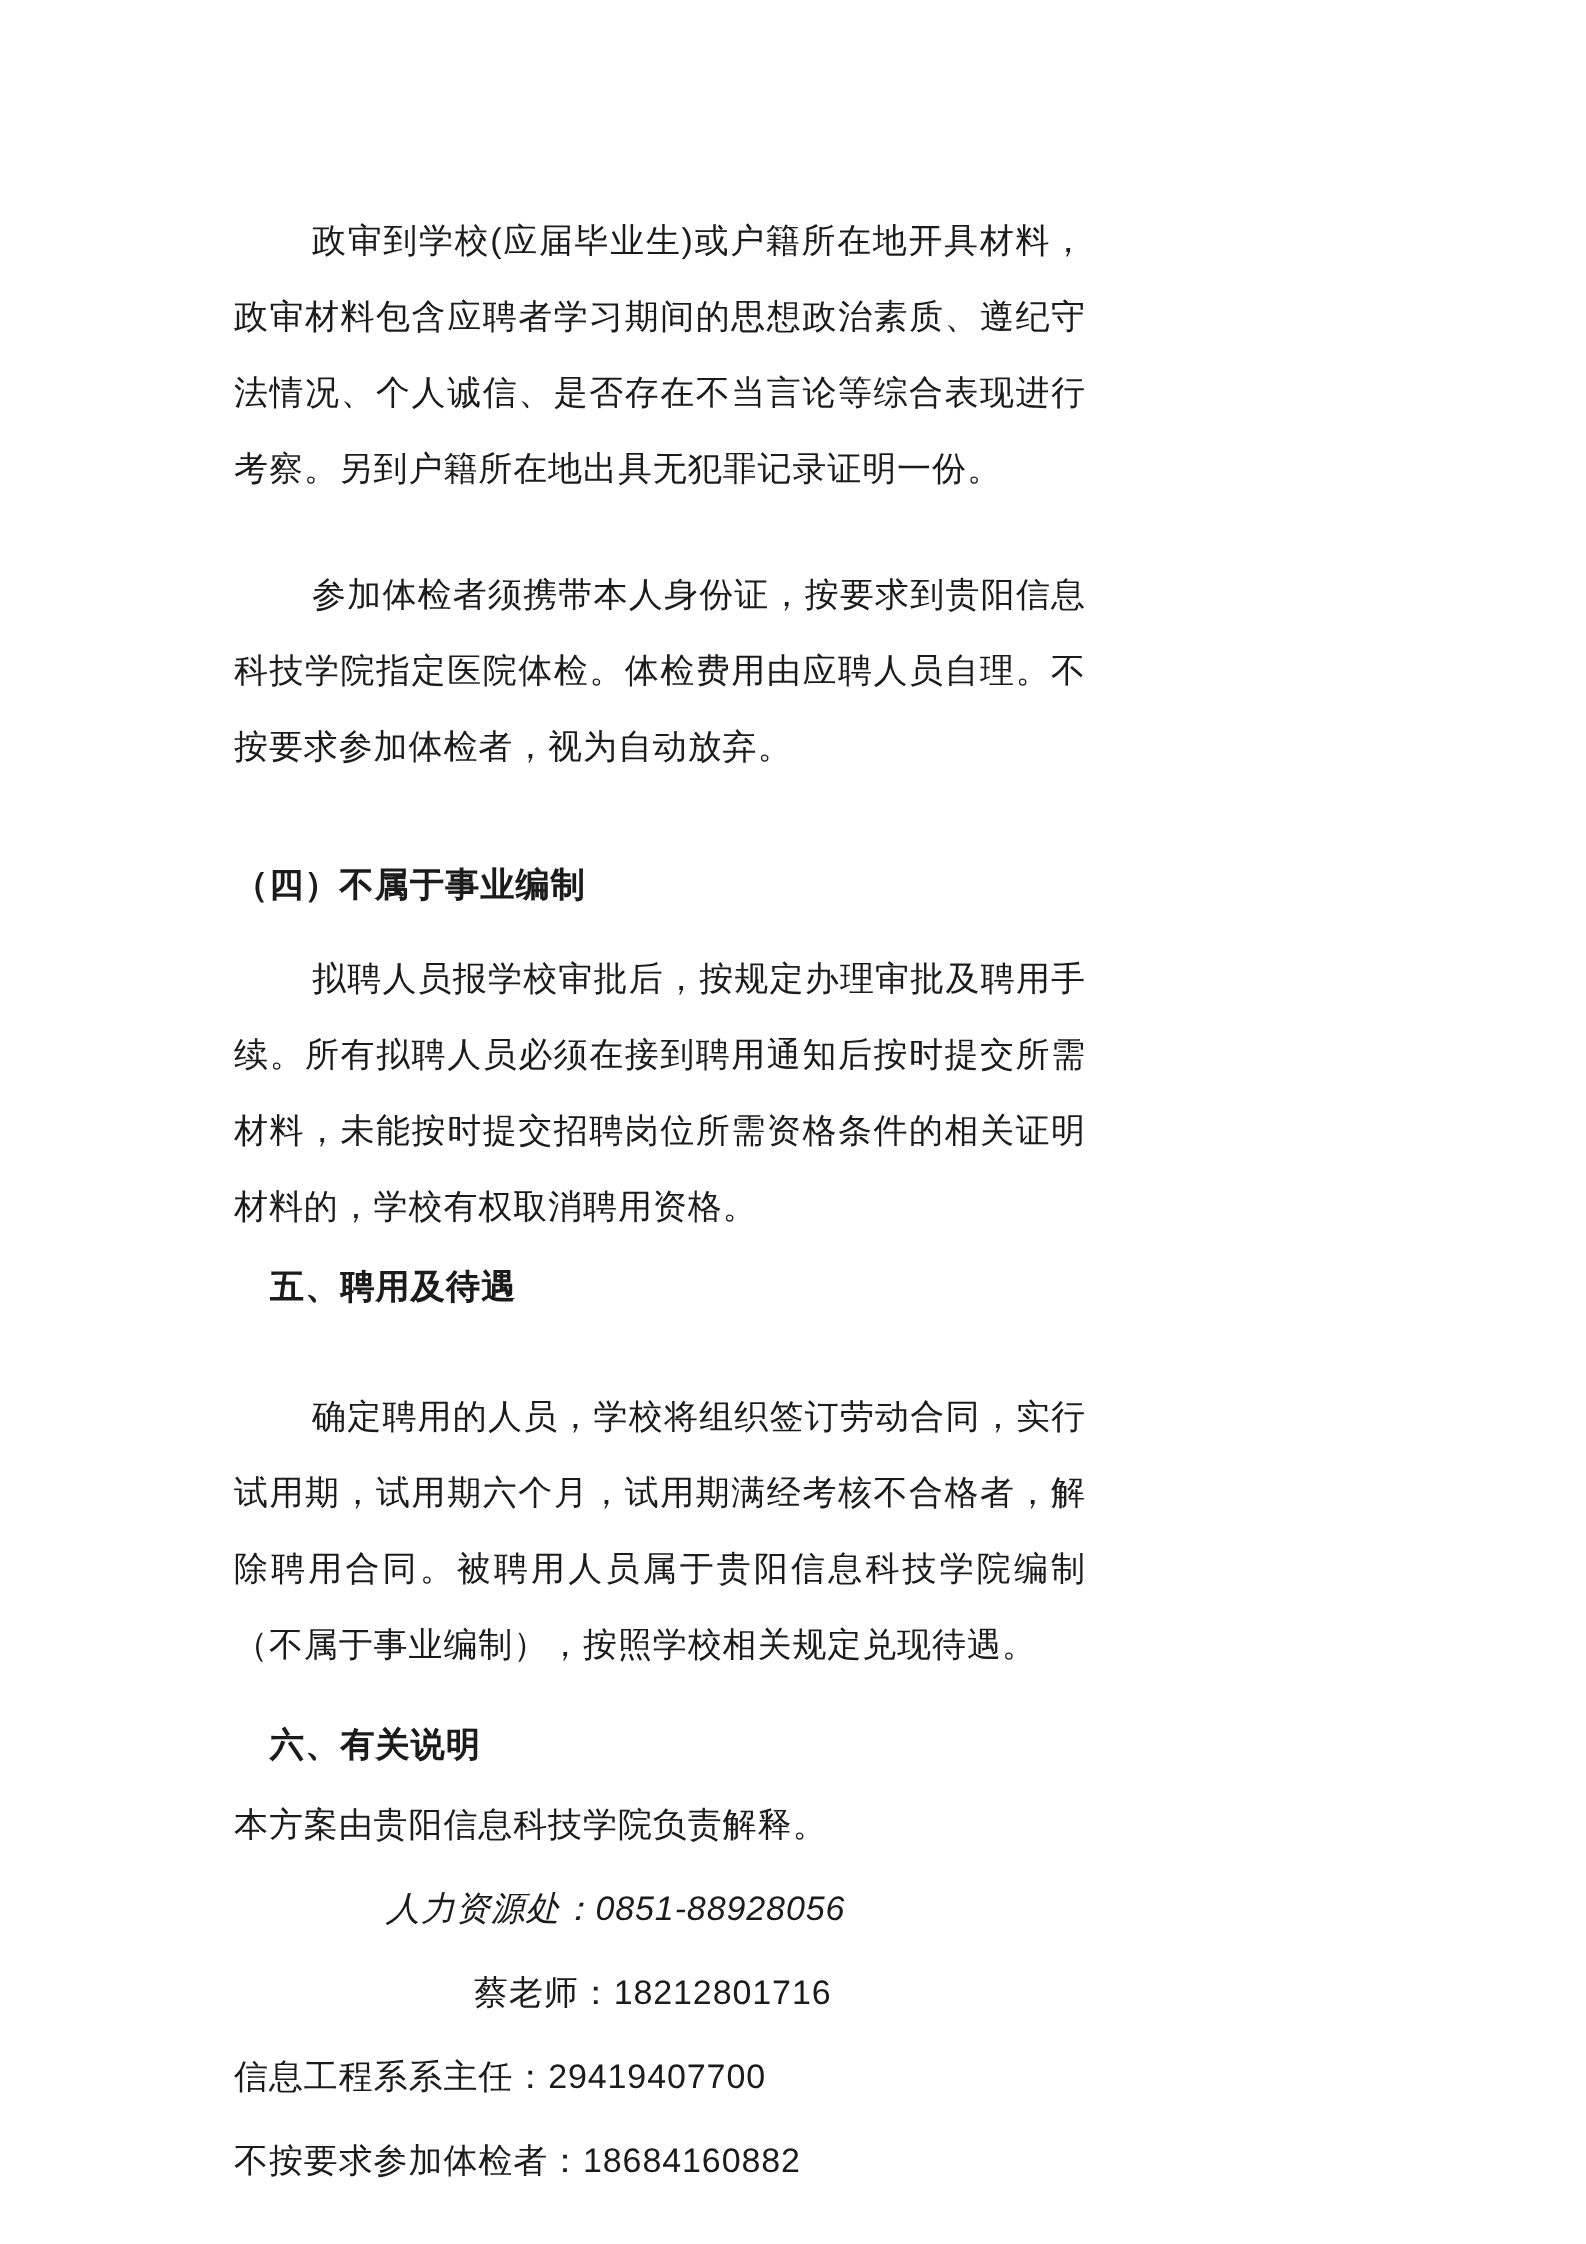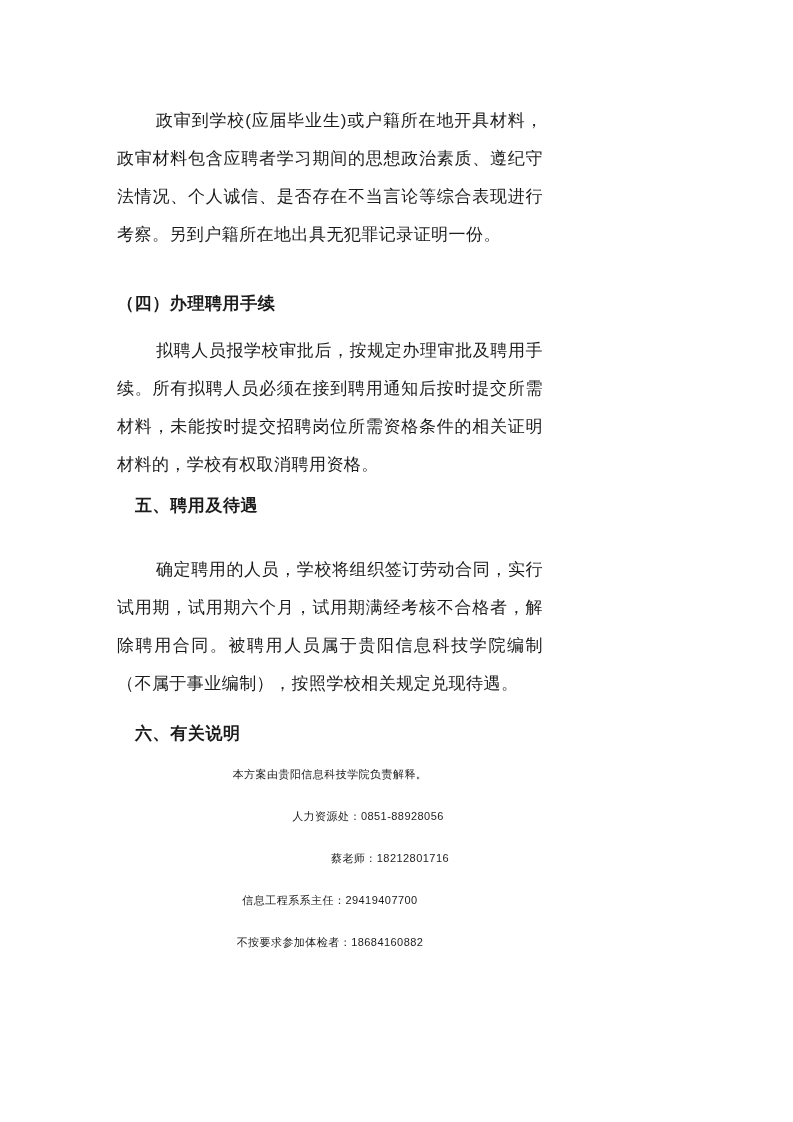--- a/index.html
+++ b/index.html
@@ -37,39 +37,39 @@
 
   .sp-p2 { margin-top: 25px; }
   .sp-h4 { margin-top: 31px; }
   .sp-p3 { margin-top: 9px;  }
   .sp-h5 { margin-top: 4px; font-family: Liberation Mono, monospace;  }
   .sp-p4 { margin-top: 25px; }
   .sp-h6 { margin-top: 12px; }
 
   .contact-section { margin-top: 0; }
   .cline {
-    font-size: 11px;
+    font-size: 17px;
     line-height: 42px;
     letter-spacing: 0.45px;
     white-space: nowrap;
-    text-align: center;
   }
-  .cline.indent-hr  { padding-left: 76px;  }
+  .cline.indent-hr  { padding-left: 76px; font-style: italic;  }
   .cline.indent-wen { padding-left: 121px; }
   .cline.indent-cai { padding-left: 120px; }
 </style>
 </head>
 <body>
 
 <div class="page">
 
   <p class="para">政审到学校(应届毕业生)或户籍所在地开具材料，政审材料包含应聘者学习期间的思想政治素质、遵纪守法情况、个人诚信、是否存在不当言论等综合表现进行考察。另到户籍所在地出具无犯罪记录证明一份。</p>
 
+  <p class="para sp-p2">参加体检者须携带本人身份证，按要求到贵阳信息科技学院指定医院体检。体检费用由应聘人员自理。不按要求参加体检者，视为自动放弃。</p>
 
-  <h3 class="heading lvl2 sp-h4">（四）办理聘用手续</h3>
+  <h3 class="heading lvl2 sp-h4">（四）不属于事业编制</h3>
 
   <p class="para sp-p3">拟聘人员报学校审批后，按规定办理审批及聘用手续。所有拟聘人员必须在接到聘用通知后按时提交所需材料，未能按时提交招聘岗位所需资格条件的相关证明材料的，学校有权取消聘用资格。</p>
 
   <h3 class="heading lvl1 sp-h5">五、聘用及待遇</h3>
 
   <p class="para sp-p4">确定聘用的人员，学校将组织签订劳动合同，实行试用期，试用期六个月，试用期满经考核不合格者，解除聘用合同。被聘用人员属于贵阳信息科技学院编制（不属于事业编制），按照学校相关规定兑现待遇。</p>
 
   <h3 class="heading lvl1 sp-h6">六、有关说明</h3>
 
   <div class="contact-section">

